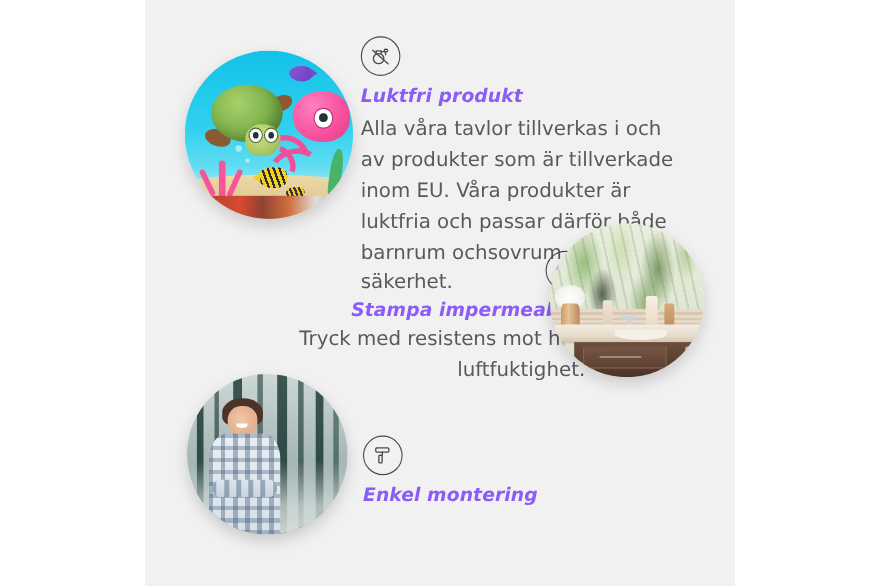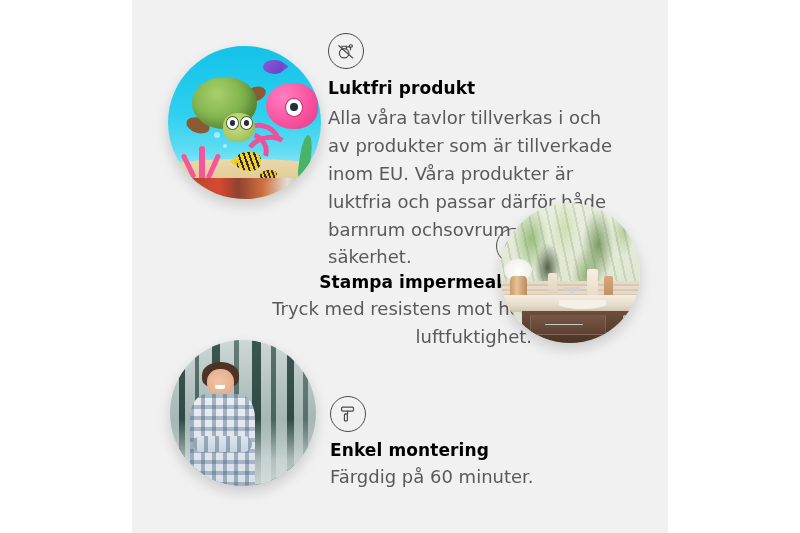--- a/index.html
+++ b/index.html
@@ -294,22 +294,23 @@
     border: 1.4px solid #4a4a4a;
     border-radius: 50%;
     display: flex; align-items: center; justify-content: center;
   }
   .icon-circle svg { display: block; }
 
   .feature h2 {
     margin: 0;
     font-size: 17px;
     font-weight: bold;
-    color: #000000;
+    color: #8b5cf6;
     letter-spacing: .1px;
+    font-style: italic;
   }
   .feature p {
     margin: 0;
     font-size: 18px;
     line-height: 1.55;
     color: #59595b;
   }
 
   
   #feature-odourless { left: 196px; top: 33px; width: 300px; text-align: left; }
@@ -443,17 +444,16 @@
 
     <div class="feature" id="feature-assembly">
       <div class="icon-circle">
         <svg width="22" height="22" viewBox="0 0 24 24" fill="none" stroke="#4a4a4a" stroke-width="1.3" stroke-linecap="round">
           <rect x="5" y="4.6" width="13" height="4.2" rx="1.1"></rect>
           <path d="M11.6 8.8 V11 a1 1 0 0 1 -1 1 H9.2"></path>
           <rect x="8.1" y="12" width="3.2" height="7.4" rx="0.7"></rect>
         </svg>
       </div>
       <h2>Enkel montering</h2>
-      <p>Färgdig på 60 minuter.</p>
     </div>
 
   </div>
 </div>
 
 </body></html>

